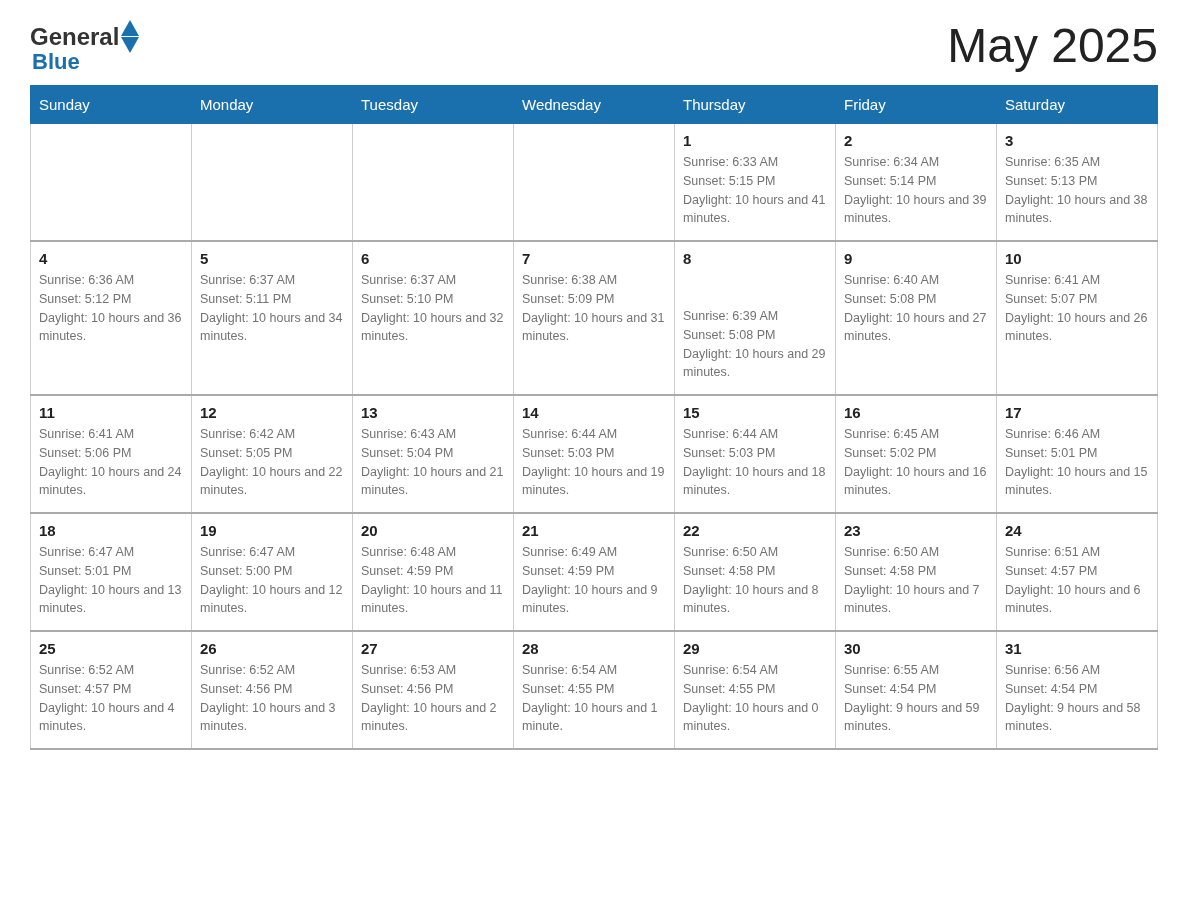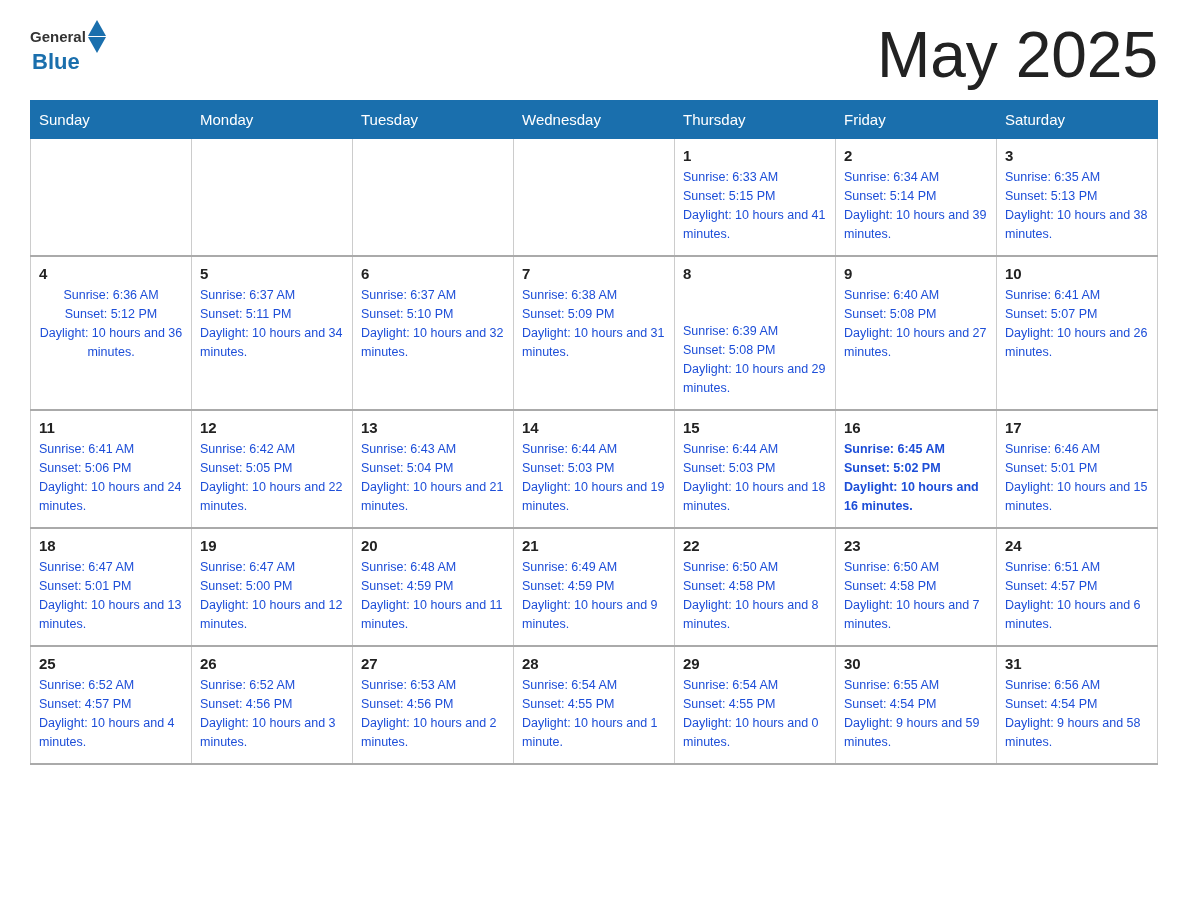--- a/index.html
+++ b/index.html
@@ -14,35 +14,35 @@
       justify-content: space-between;
       align-items: flex-start;
       margin-bottom: 10px;
     }
     .logo {
       display: flex;
       align-items: center;
       gap: 4px;
     }
     .logo-text-general {
-      font-size: 15px;
+      font-size: 24px;
       font-weight: bold;
       color: #333;
     }
     .logo-text-blue {
       font-size: 22px;
       font-weight: bold;
       color: #1a6fad;
       text-align: right;
     }
     .title-block {
       text-align: right;
     }
     .month-year {
-      font-size: 64px;
+      font-size: 48px;
       font-weight: normal;
       color: #222;
       line-height: 1.1;
     }
     .location {
       font-size: 20px;
       color: #333;
       margin-top: 4px;
     }
     .calendar {
@@ -71,21 +71,21 @@
     }
     .calendar td .day-num {
       font-size: 15px;
       font-weight: bold;
       color: #222;
       display: block;
       margin-bottom: 4px;
     }
     .calendar td .day-info {
       font-size: 12.5px;
-      color: #1d4ed8;
+      color: #737373;
       line-height: 1.5;
     }
     .calendar tr td {
       border-bottom: 2px solid #aaa;
     }
     .empty-cell {
       background: #fff;
     }
   </style>
 </head>
@@ -142,21 +142,21 @@
         <td>
           <span class="day-num">3</span>
           <div class="day-info" style="white-space: pre-line;">Sunrise: 6:35 AM
 Sunset: 5:13 PM
 Daylight: 10 hours and 38 minutes.</div>
         </td>
       </tr>
       <tr>
         <td>
           <span class="day-num">4</span>
-          <div class="day-info" style="white-space: pre-line; text-align: center;">Sunrise: 6:36 AM
+          <div class="day-info" style="white-space: pre-line;">Sunrise: 6:36 AM
 Sunset: 5:12 PM
 Daylight: 10 hours and 36 minutes.</div>
         </td>
         <td>
           <span class="day-num">5</span>
           <div class="day-info" style="white-space: pre-line;">Sunrise: 6:37 AM
 Sunset: 5:11 PM
 Daylight: 10 hours and 34 minutes.</div>
         </td>
         <td>
@@ -216,21 +216,21 @@
 Daylight: 10 hours and 19 minutes.</div>
         </td>
         <td>
           <span class="day-num">15</span>
           <div class="day-info" style="white-space: pre-line;">Sunrise: 6:44 AM
 Sunset: 5:03 PM
 Daylight: 10 hours and 18 minutes.</div>
         </td>
         <td>
           <span class="day-num">16</span>
-          <div class="day-info" style="white-space: pre-line; font-weight: bold;">Sunrise: 6:45 AM
+          <div class="day-info" style="white-space: pre-line;">Sunrise: 6:45 AM
 Sunset: 5:02 PM
 Daylight: 10 hours and 16 minutes.</div>
         </td>
         <td>
           <span class="day-num">17</span>
           <div class="day-info" style="white-space: pre-line;">Sunrise: 6:46 AM
 Sunset: 5:01 PM
 Daylight: 10 hours and 15 minutes.</div>
         </td>
       </tr>

